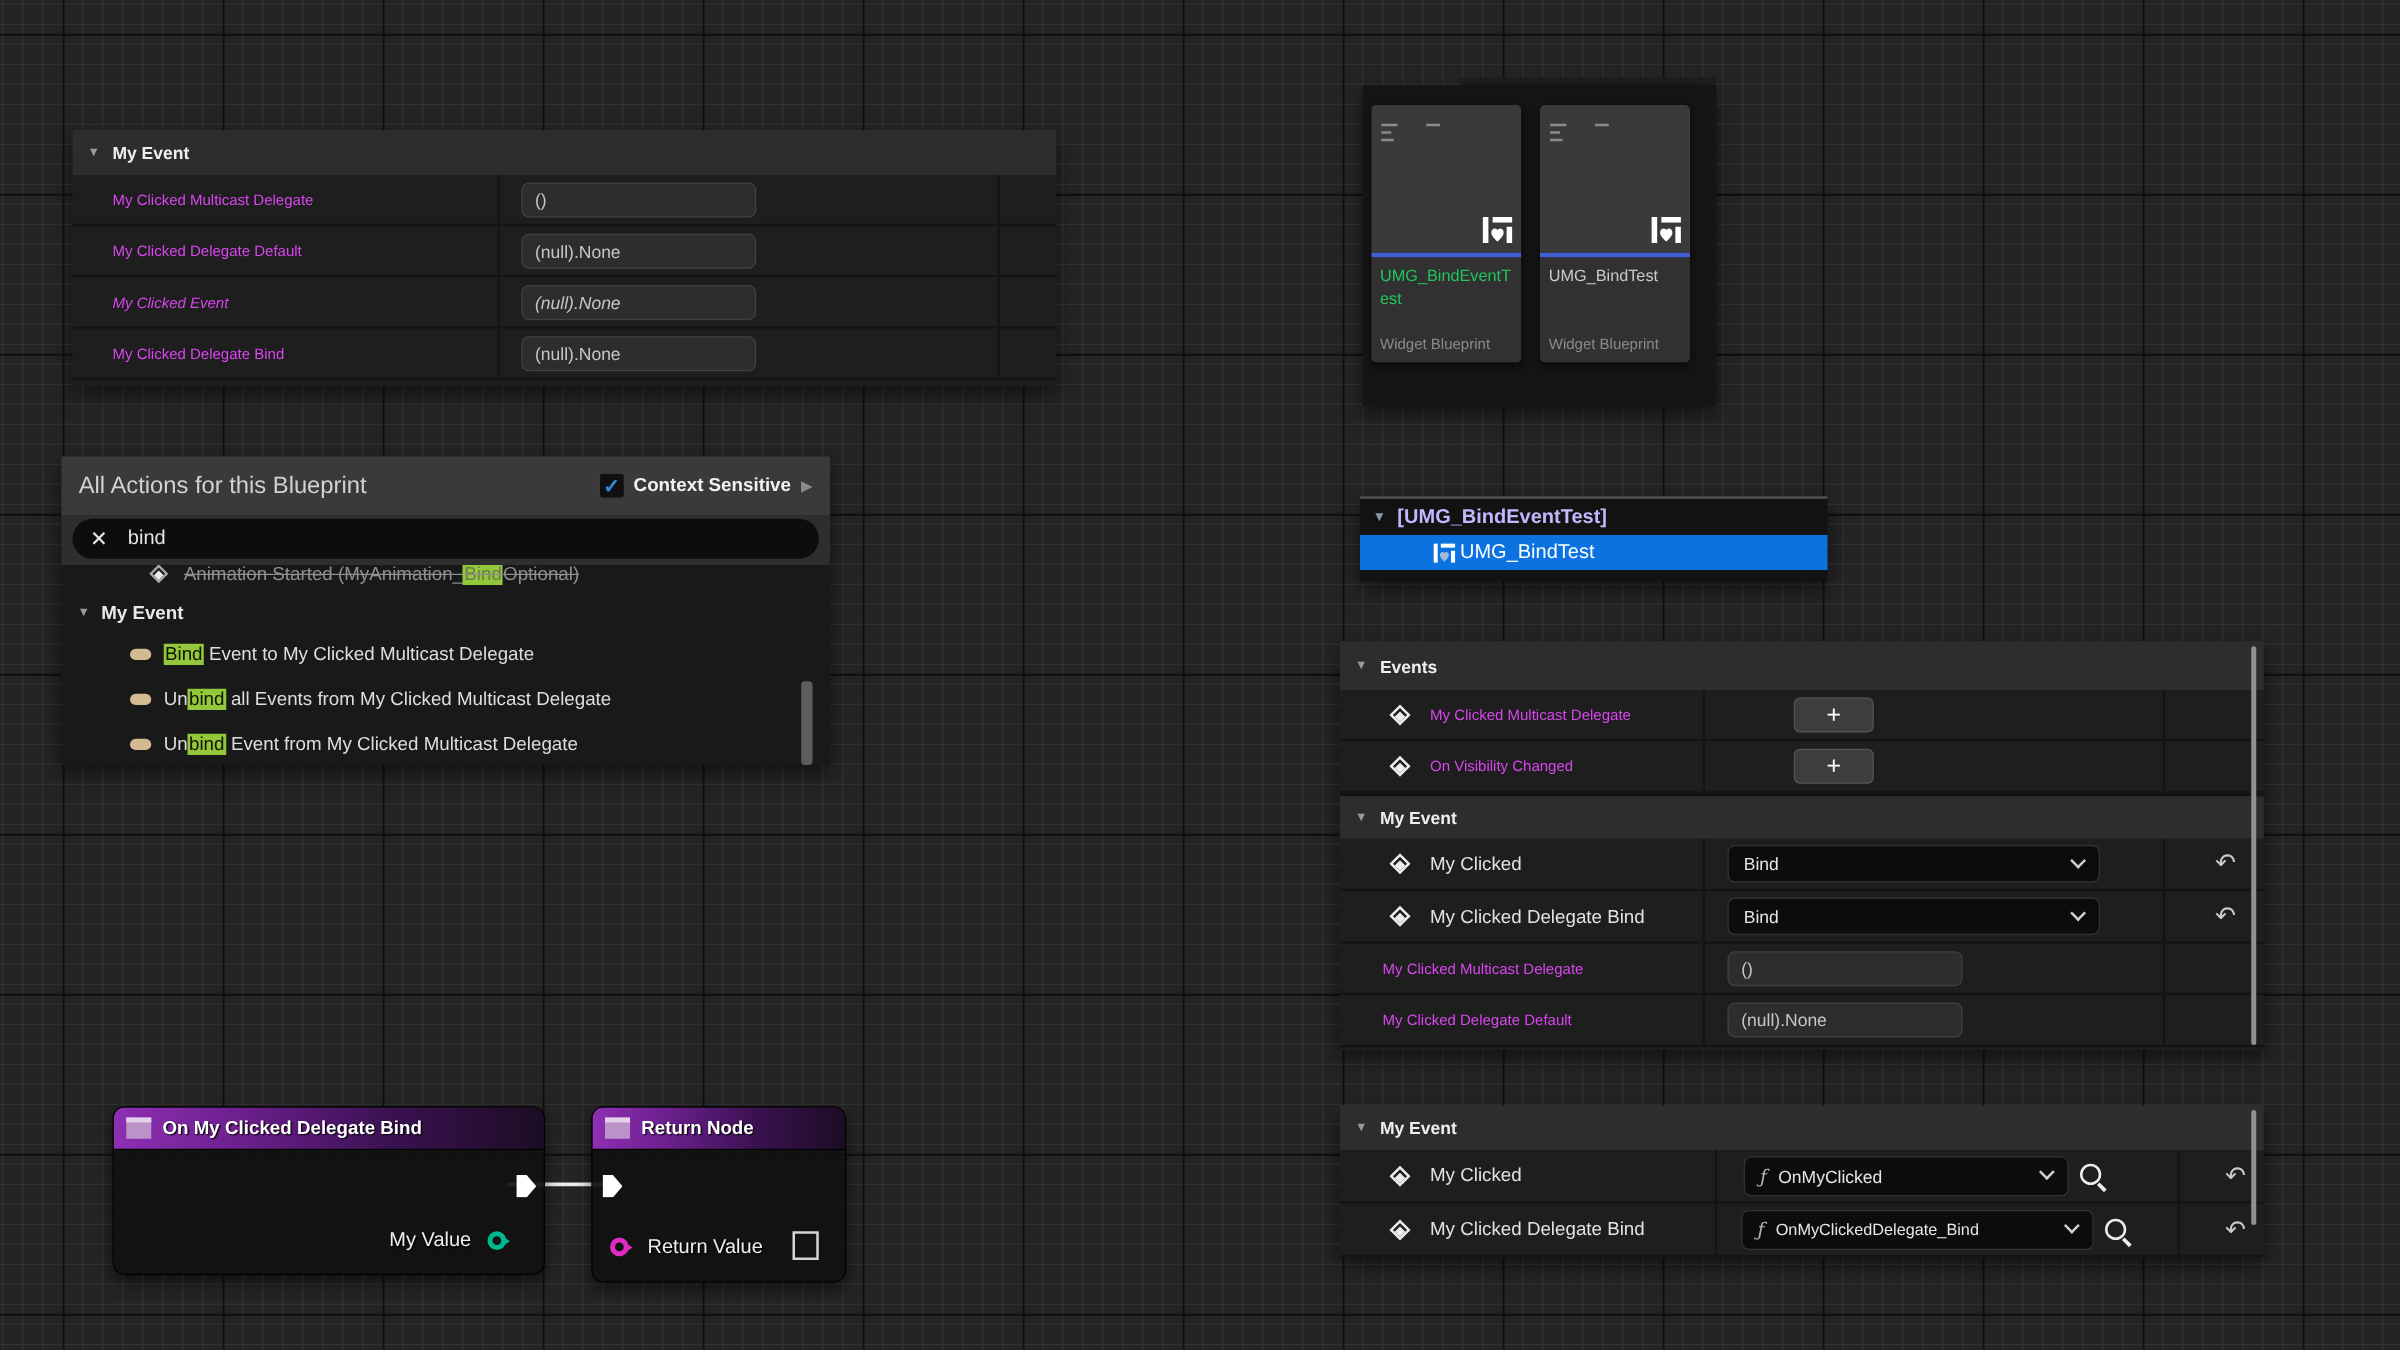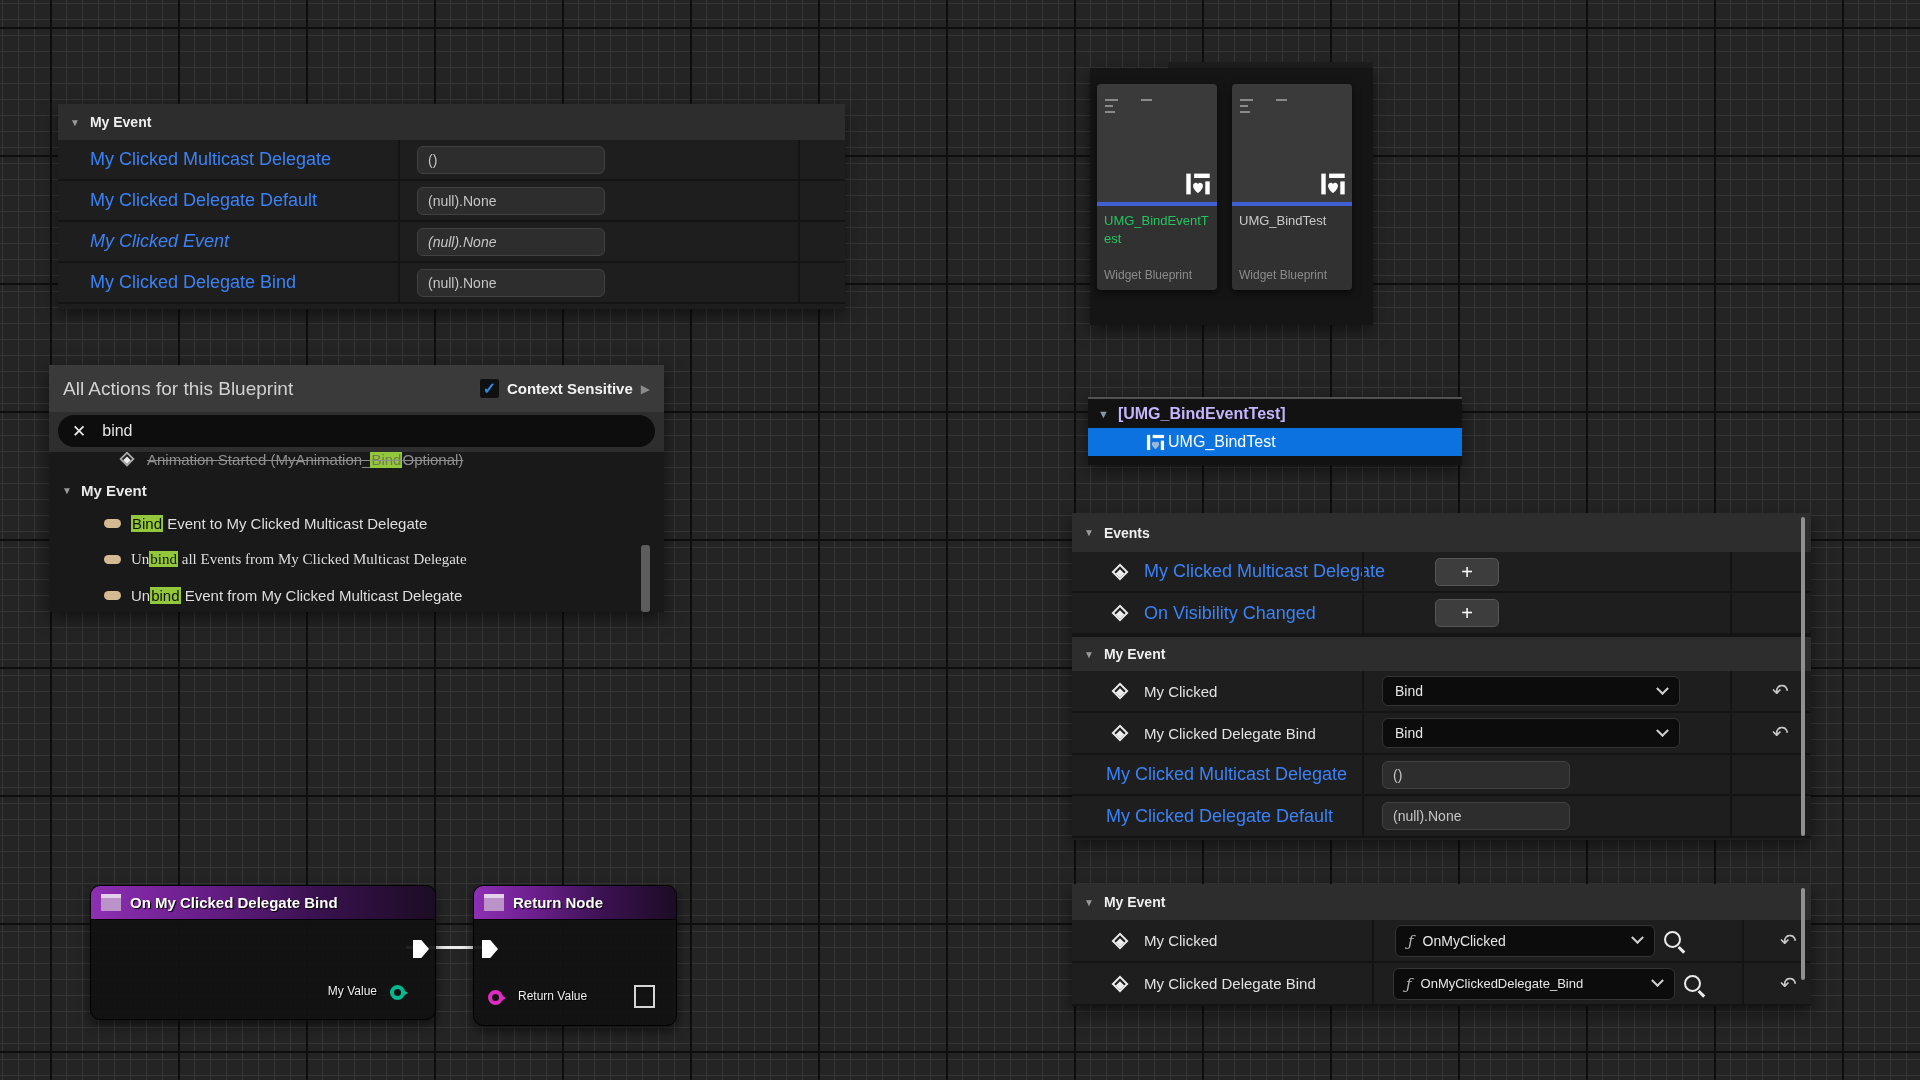--- a/index.html
+++ b/index.html
@@ -16,21 +16,21 @@
     background-position:50px 27px,50px 27px,2px 3px,2px 3px;
     position:relative;
     color:#c8c8c8;
   }
   .abs { position:absolute; }
   .panel { position:absolute; background:#1d1d1d; box-shadow:0 6px 16px rgba(0,0,0,.5); }
   .cat-header { background:#2d2d2d; display:flex; align-items:center; gap:10px; padding-left:12px; }
   .cat-header .tri { color:#9a9a9a; font-size:10px; }
   .cat-header .txt { color:#efefef; font-weight:bold; font-size:14px; }
   .drow { position:relative; background:#1e1e1e; border-bottom:2px solid #141414; display:flex; align-items:center; }
-  .dlabel { font-size:18px; color:#3b82f6; }
+  .dlabel { font-size:12px; color:#d946ef; }
   .vbox { position:absolute; height:28px; width:188px; background:#2d2d2d; border:1px solid #414141;
           border-radius:6px; display:flex; align-items:center; padding-left:10px; font-size:14px; color:#c6c6c6; }
   .vdiv { position:absolute; top:0; bottom:0; width:2px; background:#141414; }
   .dropdown { position:absolute; height:30px; background:#0c0c0c; border:1px solid #343434; border-radius:6px;
               display:flex; align-items:center; padding:0 12px; color:#e6e6e6; font-size:14px; }
   .chev { width:9px; height:9px; border-right:2px solid #cfcfcf; border-bottom:2px solid #cfcfcf;
           transform:rotate(45deg) translate(-2px,-2px); margin-left:auto; }
   .undo { position:absolute; color:#c9c9c9; font-size:20px; line-height:20px; }
   .diamond { position:relative; width:12px; height:12px; border:2px solid #ededed; transform:rotate(45deg); background:#1e1e1e; flex:none; }
   .diamond::after { content:""; position:absolute; right:0; bottom:0; width:6px; height:6px; background:#ededed; }
@@ -46,21 +46,21 @@
   .node-head { height:34px; border-radius:9px 9px 0 0; display:flex; align-items:center; gap:9px; padding:0 10px;
                background:linear-gradient(90deg,#8e2fb4 0%,#6b1f8c 30%,#3a1150 65%,#1c0c24 100%);
                border-bottom:1px solid #000; }
   .node-ico { width:20px; height:17px; background:#bb93c9; border-top:4px solid #e3d0eb; }
   .node-title { color:#fff; font-weight:bold; font-size:15px; text-shadow:1px 1px 1px #000; white-space:nowrap; }
   .execpin { position:absolute; width:16px; height:18px; background:#fff;
              clip-path:polygon(0 0,52% 0,100% 50%,52% 100%,0 100%); }
   .ringpin { position:absolute; width:15px; height:15px; border-radius:50%; border:4.5px solid; }
   .ringpin::after { content:""; position:absolute; left:8px; top:0px; border-left:6px solid; border-top:4px solid transparent;
                     border-bottom:4px solid transparent; border-left-color:inherit; }
-  .pinlabel { position:absolute; color:#eee; font-size:12px; text-shadow:1px 1px 1px #000; }
+  .pinlabel { position:absolute; color:#eee; font-size:16px; text-shadow:1px 1px 1px #000; }
   .scroll-thumb { position:absolute; background:#919191; border-radius:3px; }
   .tiny-bar { position:absolute; height:2px; background:#8a8a8a; }
 </style>
 </head>
 <body>
 
 <div class="panel" style="left:58px; top:104px; width:787px; height:205px;">
   <div class="cat-header" style="height:36px;">
     <span class="tri">▼</span>
     <span class="txt">My Event</span>
@@ -112,21 +112,21 @@
     <div style="position:absolute; top:23px; left:0; right:0; height:30px; display:flex; align-items:center;">
       <span class="tri" style="margin-left:13px; color:#9a9a9a; font-size:10px;">▼</span>
       <span style="margin-left:9px; font-size:15px; font-weight:bold; color:#e9e9e9;">My Event</span>
     </div>
     <div style="position:absolute; top:53px; left:0; right:0; height:36px; display:flex; align-items:center;">
       <span class="pill-ico" style="margin-left:55px;"></span>
       <span style="margin-left:10px; font-size:15px; color:#dedede; white-space:nowrap;"><span></span><span class="hl">Bind</span><span> Event to My Clicked Multicast Delegate</span></span>
     </div>
     <div style="position:absolute; top:89px; left:0; right:0; height:36px; display:flex; align-items:center;">
       <span class="pill-ico" style="margin-left:55px;"></span>
-      <span style="margin-left:10px; font-size:15px; color:#dedede; white-space:nowrap;font-family:Liberation Serif, serif;"><span>Un</span><span class="hl">bind</span><span> all Events from My Clicked Multicast Delegate</span></span>
+      <span style="margin-left:10px; font-size:15px; color:#dedede; white-space:nowrap;"><span>Un</span><span class="hl">bind</span><span> all Events from My Clicked Multicast Delegate</span></span>
     </div>
     <div style="position:absolute; top:125px; left:0; right:0; height:36px; display:flex; align-items:center;">
       <span class="pill-ico" style="margin-left:55px;"></span>
       <span style="margin-left:10px; font-size:15px; color:#dedede; white-space:nowrap;"><span>Un</span><span class="hl">bind</span><span> Event from My Clicked Multicast Delegate</span></span>
     </div>
     <div class="scroll-thumb" style="left:592px; top:93px; width:9px; height:67px; background:#5d5d5d;"></div>
   </div>
 </div>
 
 <div class="abs" style="left:1168px; top:62px; width:205px; height:12px; background:#1e1e1e; border-radius:0 0 0 8px;"></div>

